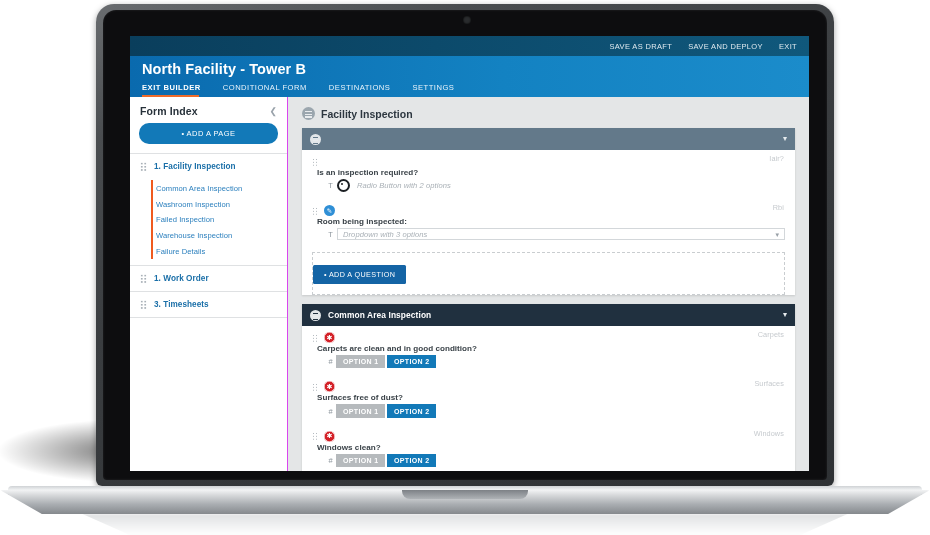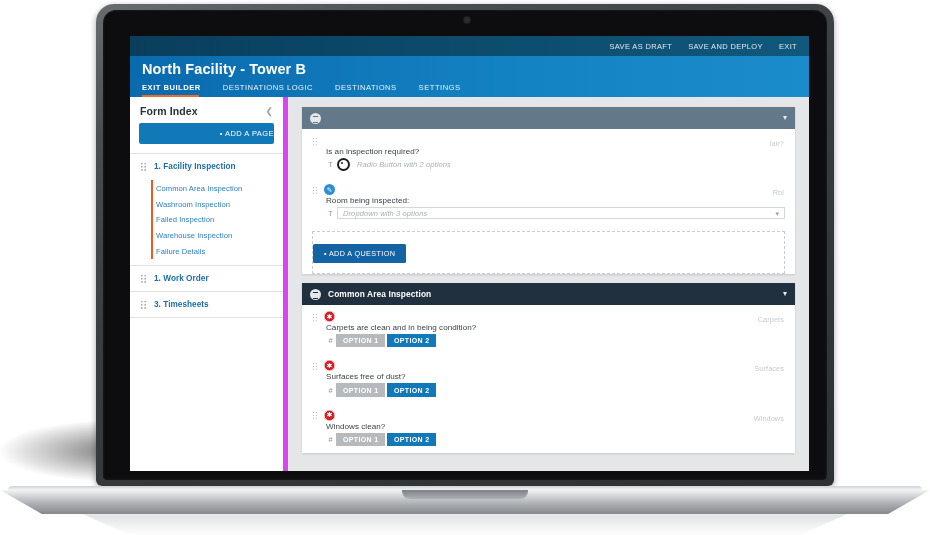--- a/index.html
+++ b/index.html
@@ -59,26 +59,26 @@
   .apphead{height:41px;background:linear-gradient(90deg,#0a6aae 0%,#1382c2 55%,#1b8ccb 100%);
     position:relative;box-sizing:border-box;padding:5px 0 0 12px;}
   .apptitle{color:#fff;font-size:14.5px;font-weight:bold;letter-spacing:.1px;}
   .tabs{display:flex;position:absolute;left:12px;bottom:0;}
   .tab{color:#eaf4fb;font-size:7.6px;letter-spacing:.5px;padding:0 10px 5px 0;margin-right:12px;position:relative;white-space:nowrap;}
   .tab.active{color:#ffffff;font-weight:bold;}
   .tab.active::after{content:"";position:absolute;left:0;right:12px;bottom:0;height:2.5px;background:#ef6c2b;}
 
   
   .appbody{display:flex;height:374px;background:#e4e6e7;}
-  .sidebar{width:158px;background:#ffffff;border-right:5px solid #d946ef;box-sizing:border-box;}
+  .sidebar{width:158px;background:#ffffff;border-right:1px solid #d946ef;box-sizing:border-box;}
   .sb-head{padding:8px 10px 0 10px;display:flex;align-items:center;justify-content:space-between;}
   .sb-title{font-size:10.5px;font-weight:bold;color:#27313a;letter-spacing:.1px;}
   .chev-left{color:#9aa3ab;font-size:9px;line-height:1;}
-  .addpage{margin:6px 9px 9px 9px;background:#1279b8;color:#fff;text-align:right;
-    font-size:7.5px;letter-spacing:.45px;padding:6px 0 6px 0;border-radius:2px;font-weight:500;}
+  .addpage{margin:6px 9px 9px 9px;background:#1279b8;color:#fff;text-align:center;
+    font-size:7.5px;letter-spacing:.45px;padding:6px 0 6px 0;border-radius:10px;font-weight:500;}
   .sb-row{border-top:1px solid #dfe1e3;padding:8px 10px 8px 10px;display:flex;align-items:center;}
   .grip{width:7px;height:9px;margin-right:7px;flex:0 0 auto;
     background-image:radial-gradient(#9aa3ab 42%, transparent 43%);
     background-size:3.5px 3.2px;background-position:0 0;opacity:.85;}
   .sb-page{font-size:8.2px;font-weight:bold;color:#1a6fa8;letter-spacing:.05px;}
   .sb-sub{position:relative;padding:2px 0 6px 26px;background:#fff;}
   .sb-sub::before{content:"";position:absolute;left:21px;top:1px;bottom:6px;width:2.4px;background:#ef5a1f;}
   .sb-sub div{font-size:7.6px;color:#2a7fbd;padding:3.3px 0;letter-spacing:.05px;}
 
   
@@ -98,27 +98,27 @@
   .sec-head.slate .hamb::before,.sec-head.slate .hamb::after{background:#63798a;}
   .sec-head.dark .hamb::before,.sec-head.dark .hamb::after{background:#20303f;}
   .sec-head .stxt{color:#fff;font-size:8.4px;font-weight:bold;margin-left:7px;letter-spacing:.1px;}
   .sec-head .dchev{margin-left:auto;color:#e6ebee;font-size:8px;line-height:1;}
 
   .q{position:relative;padding:6px 10px 7px 10px;}
   .q-top{display:flex;align-items:center;height:11px;}
   .q-grip{width:6px;height:8px;margin-right:6px;flex:0 0 auto;
     background-image:radial-gradient(#a7aeb4 42%, transparent 43%);
     background-size:3px 2.9px;opacity:.9;}
-  .q-name{position:absolute;right:11px;top:10px;font-size:7.3px;color:#c6cace;letter-spacing:.1px;}
+  .q-name{position:absolute;right:11px;top:4px;font-size:7.3px;color:#c6cace;letter-spacing:.1px;}
   .req{width:11px;height:11px;border-radius:50%;background:#d31f26;position:relative;flex:0 0 auto;
     box-shadow:0 0 0 .6px #fff inset;}
   .req::after{content:"\2731";position:absolute;left:0;right:0;top:-.5px;color:#fff;font-size:7px;text-align:center;line-height:11.5px;}
   .blue-badge{width:11px;height:11px;border-radius:50%;background:#2f8fd6;position:relative;flex:0 0 auto;}
   .blue-badge::after{content:"\270E";position:absolute;left:0;right:0;top:0;color:#fff;font-size:6.5px;text-align:center;line-height:11px;}
-  .q-label{font-size:8.1px;color:#3a4248;margin:1px 0 2px 14px;letter-spacing:.02px;}
+  .q-label{font-size:8.1px;color:#3a4248;margin:1px 0 2px 5px;letter-spacing:.02px;font-weight:bold;}
   .q-ctl{display:flex;align-items:center;margin-left:13px;}
   .tglyph{font-size:7.5px;color:#8e979e;width:11px;text-align:center;flex:0 0 auto;}
   .radio-dot{width:9px;height:9px;border-radius:50%;border:2px solid #1b1f23;background:#fff;position:relative;margin:0 7px 0 1px;flex:0 0 auto;}
   .radio-dot::after{content:"";position:absolute;left:1.6px;top:1.6px;width:2.3px;height:2.3px;border-radius:50%;background:#1b1f23;}
   .placeholder{font-size:7.6px;color:#a9b0b6;font-style:italic;letter-spacing:.05px;}
   .dropdown{flex:1;height:12px;border:1px solid #d3d7da;background:#fff;display:flex;align-items:center;padding:0 5px;box-sizing:border-box;margin-left:1px;}
   .dropdown .dchev2{margin-left:auto;color:#98a0a7;font-size:7px;line-height:1;}
   .opt{font-size:7px;font-weight:bold;letter-spacing:.35px;padding:3.2px 7px;color:#fff;}
   .opt.off{background:#b6babd;}
   .opt.on{background:#1279b8;margin-left:1.5px;}
@@ -140,21 +140,21 @@
     <div class="topbar">
       <a href="#">SAVE AS DRAFT</a>
       <a href="#">SAVE AND DEPLOY</a>
       <a href="#">EXIT</a>
     </div>
 
     <div class="apphead">
       <div class="apptitle">North Facility - Tower B</div>
       <div class="tabs">
         <div class="tab active">EXIT BUILDER</div>
-        <div class="tab">DESTINATIONS LOGIC</div>
+        <div class="tab">CONDITIONAL FORM</div>
         <div class="tab">DESTINATIONS</div>
         <div class="tab">SETTINGS</div>
       </div>
     </div>
 
     <div class="appbody">
 
       <div class="sidebar">
         <div class="sb-head">
           <div class="sb-title">Form Index</div>
@@ -182,20 +182,24 @@
         <div class="sb-row">
           <div class="grip"></div>
           <div class="sb-page">3. Timesheets</div>
         </div>
 
         <div class="sb-row" style="border-top:1px solid #dfe1e3;padding:0;height:150px;"></div>
       </div>
 
       <div class="main">
 
+        <div class="main-title">
+          <div class="hamb"></div>
+          <div class="ttxt">Facility Inspection</div>
+        </div>
 
         <div class="card">
           <div class="sec-head slate">
             <div class="hamb"></div>
             <div class="stxt"></div>
             <div class="dchev">▾</div>
           </div>
 
           <div class="q">
             <div class="q-top">
@@ -237,21 +241,21 @@
             <div class="stxt">Common Area Inspection</div>
             <div class="dchev">▾</div>
           </div>
 
           <div class="q">
             <div class="q-top">
               <div class="q-grip"></div>
               <div class="req"></div>
             </div>
             <div class="q-name">Carpets</div>
-            <div class="q-label">Carpets are clean and in being condition?</div>
+            <div class="q-label">Carpets are clean and in good condition?</div>
             <div class="q-ctl">
               <div class="tglyph">#</div>
               <div class="opt off">OPTION 1</div>
               <div class="opt on">OPTION 2</div>
             </div>
           </div>
 
           <div class="q">
             <div class="q-top">
               <div class="q-grip"></div>

